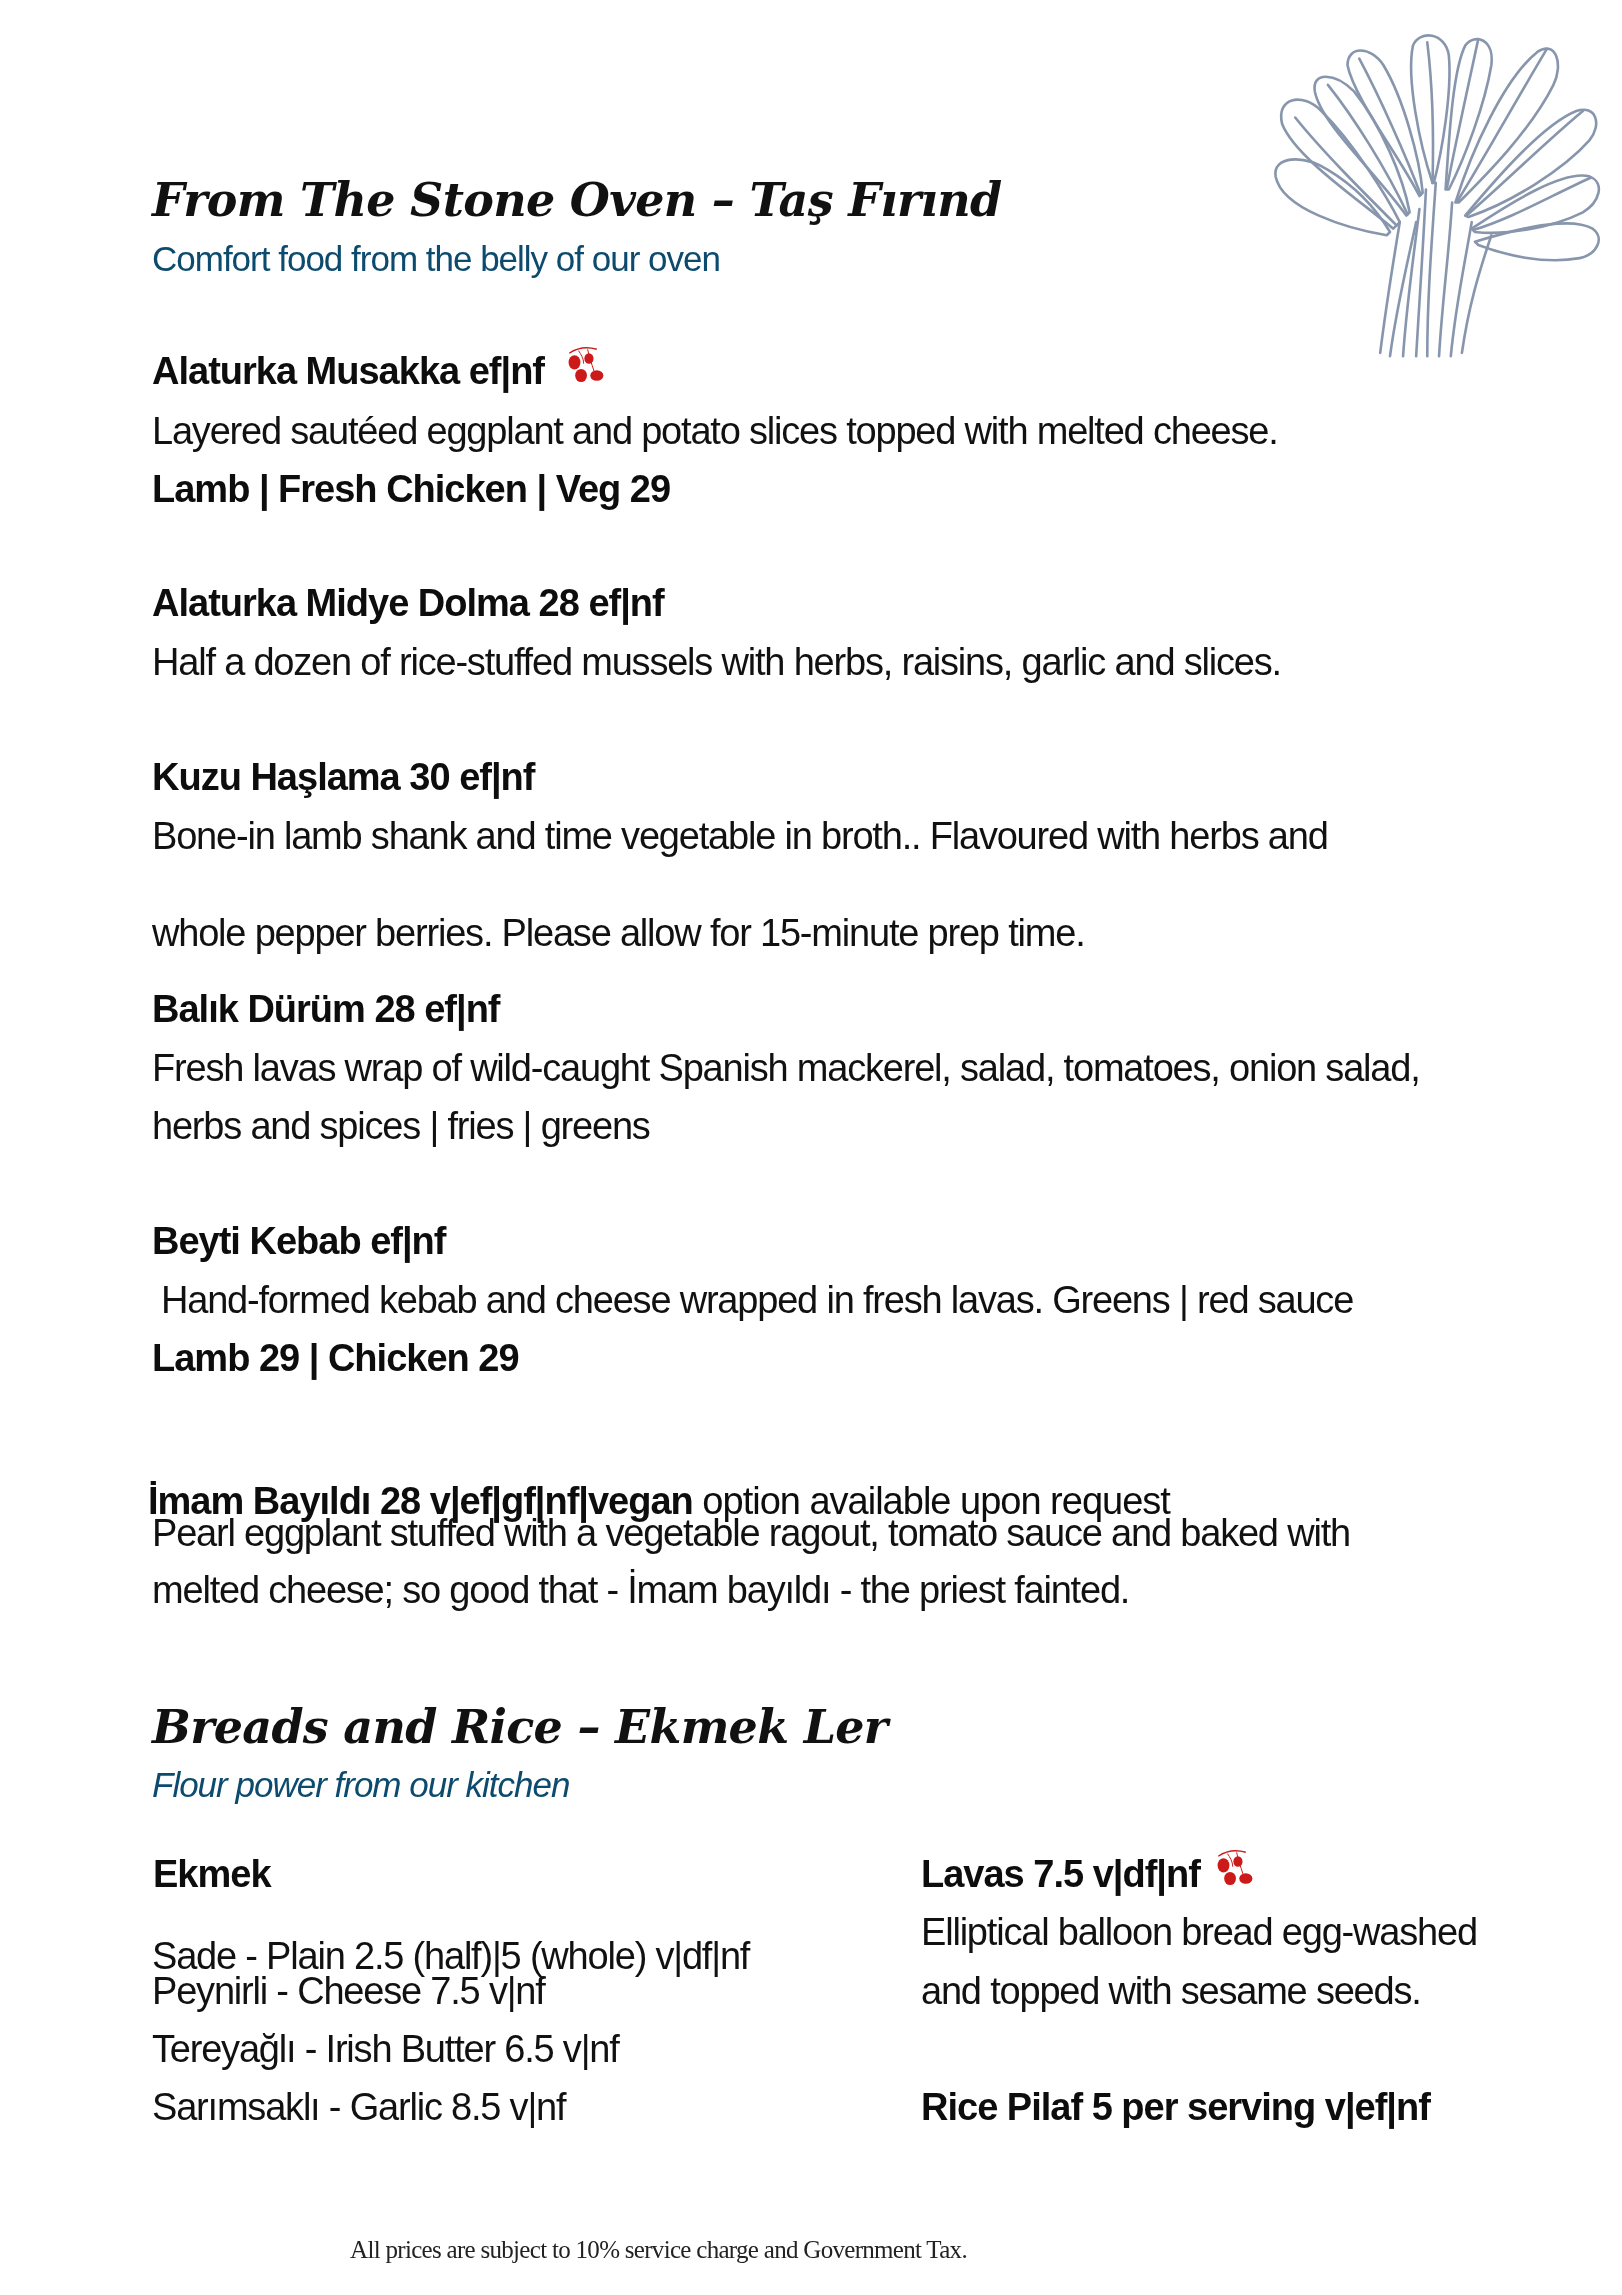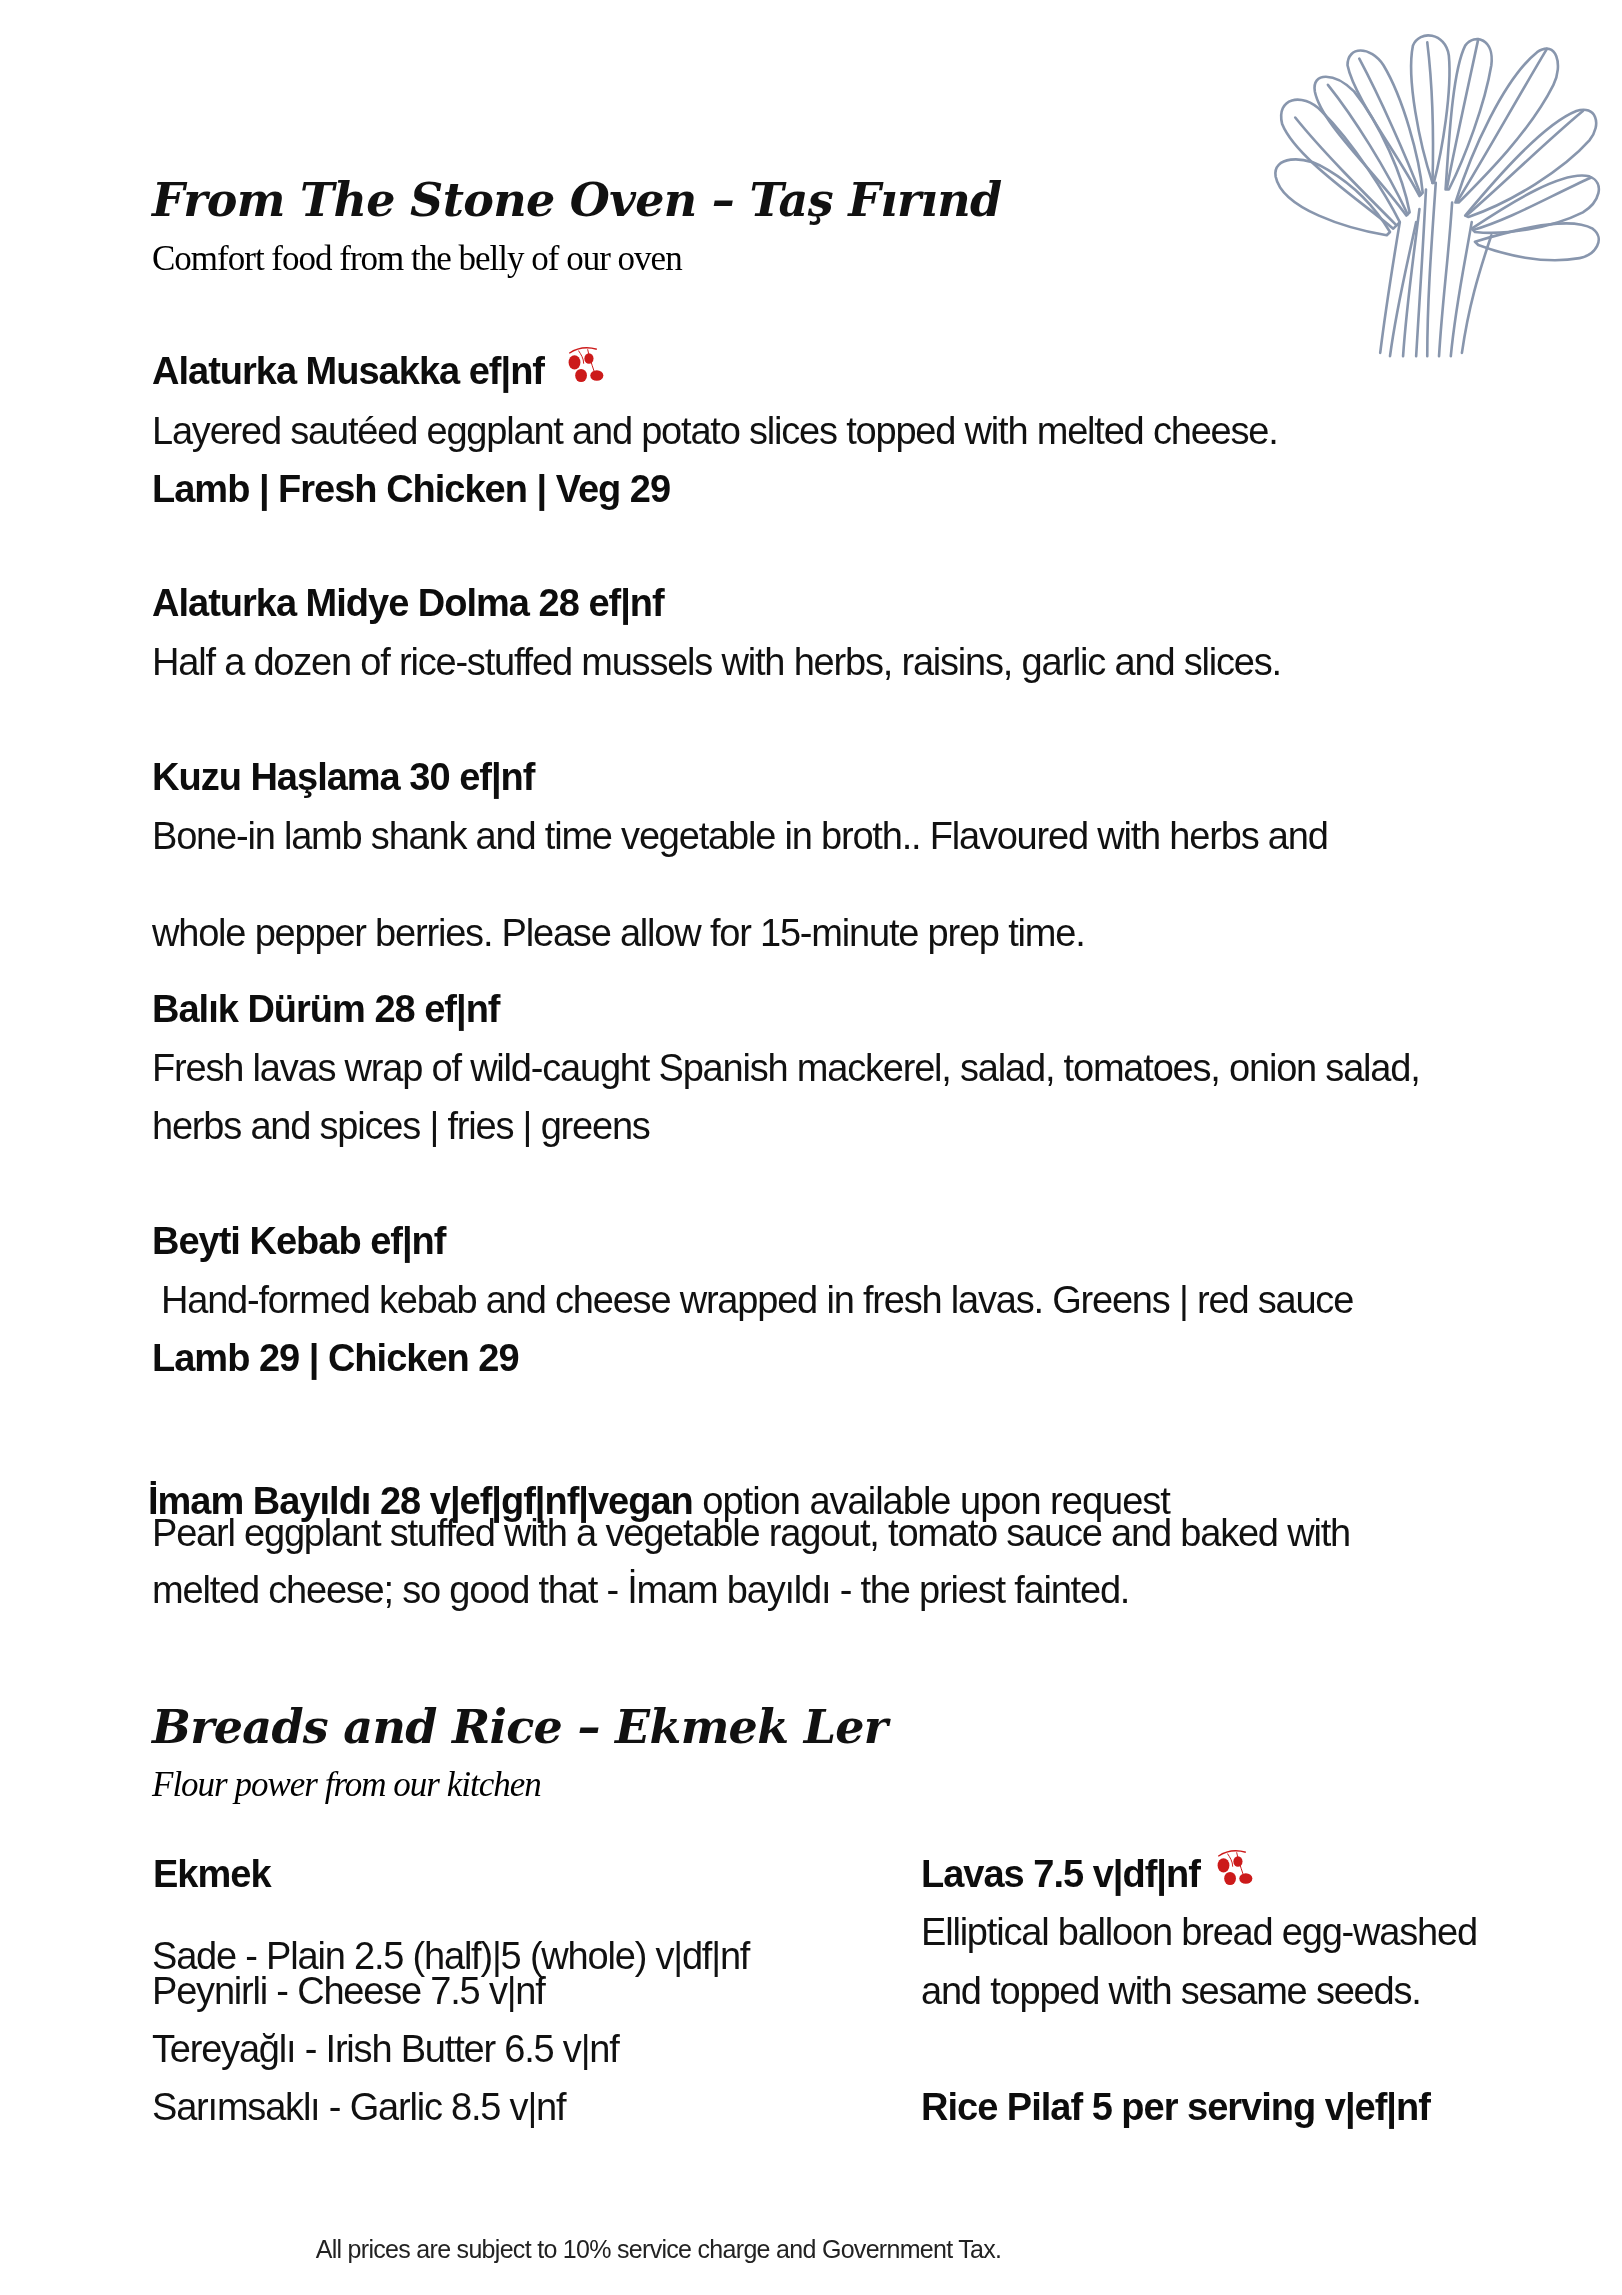--- a/index.html
+++ b/index.html
@@ -4,21 +4,21 @@
 <style>
   html, body { margin: 0; padding: 0; background: #ffffff; }
   body { width: 1623px; height: 2295px; position: relative; overflow: hidden;
          font-family: "Liberation Sans", "DejaVu Sans", sans-serif; color: #111111; }
   .abs { position: absolute; }
   .script-title {
     font-family: "DejaVu Serif", "Liberation Serif", serif;
     font-style: italic; font-weight: bold; font-size: 46px; letter-spacing: -0.7px;
     color: #111; white-space: nowrap; line-height: 1;
   }
-  .subtitle { font-size: 35px; font-weight: normal; letter-spacing: -1px; color: #000000; white-space: nowrap; line-height: 1; font-family: Liberation Serif, serif; }
+  .subtitle { font-size: 35px; font-weight: normal; letter-spacing: -1px; color: #0c4a6e; white-space: nowrap; line-height: 1; }
   .subtitle.italic { font-style: italic; }
   .item-title { font-size: 38px; font-weight: bold; letter-spacing: -1px; white-space: nowrap; line-height: 1; color: #0d0d0d; }
   .item-desc { font-size: 38px; font-weight: normal; letter-spacing: -1.2px; white-space: nowrap; line-height: 1; color: #111; }
   .item-price { font-size: 38px; font-weight: bold; letter-spacing: -1px; white-space: nowrap; line-height: 1; color: #0d0d0d; }
   .inline-light { font-weight: normal; }
   .footer { font-size: 25px; letter-spacing: -0.7px; white-space: nowrap; color: #222; line-height: 1; }
   .berry { display: inline-block; width: 42px; height: 42px; vertical-align: top; margin-left: 19.6px; margin-top: -7.9px; }
   .leaf-art { position: absolute; left: 1256px; top: 26px; width: 353px; height: 340px; }
 </style>
 </head>
@@ -111,14 +111,14 @@
     <ellipse cx="38" cy="22" rx="7" ry="8" fill="#cc1a1a"></ellipse>
     <ellipse cx="26" cy="48" rx="9" ry="10" fill="#cc1a1a"></ellipse>
     <ellipse cx="50" cy="48" rx="10" ry="8" fill="#cc1a1a"></ellipse>
   </svg>
 </div>
 <div class="abs item-desc" style="left:921px; top:1913px;">Elliptical balloon bread egg-washed</div>
 <div class="abs item-desc" style="left:921px; top:1972px;">and topped with sesame seeds.</div>
 
 <div class="abs item-title" style="left:921px; top:2088px;">Rice Pilaf 5 per serving v|ef|nf</div>
 
-<div class="abs footer" style="left:0; width:1409px; top:2237px; text-align:center; padding-right:92px; box-sizing:border-box;">All prices are subject to 10% service charge and Government Tax.</div>
+<div class="abs footer" style="left:0; width:1409px; top:2237px; text-align:center; padding-right:92px; box-sizing:border-box;font-family:Liberation Serif, serif;">All prices are subject to 10% service charge and Government Tax.</div>
 
 
 </body></html>

